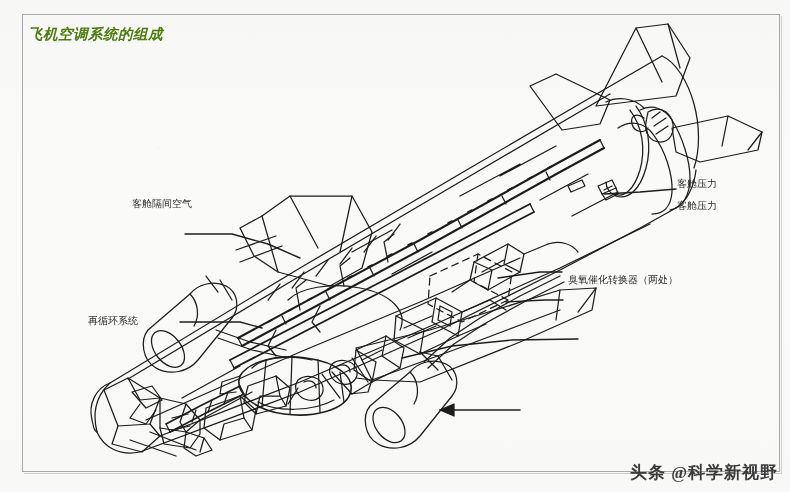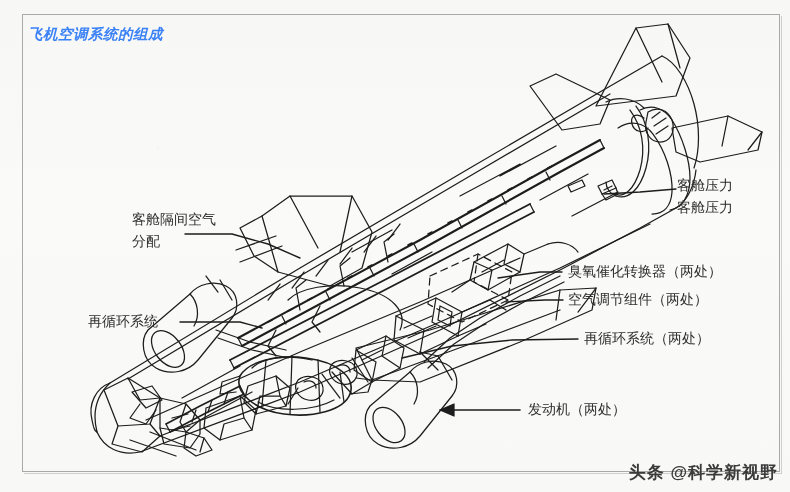--- a/index.html
+++ b/index.html
@@ -36,43 +36,43 @@
     border-bottom:1px solid #cfcfcf;
     box-sizing:border-box;
     pointer-events:none;
   }
   #title{
     position:absolute;
     left:28px;top:25px;
     font-size:14.5px;
     font-weight:bold;
     font-style:italic;
-    color:#3b82f6;
+    color:#4d7c0f;
     letter-spacing:0.5px;
     white-space:nowrap;
     font-family:"DejaVu Sans","Liberation Sans",sans-serif;
   }
   .label{
     position:absolute;
-    font-size:14px;
+    font-size:10px;
     color:#2e2e2e;
     white-space:nowrap;
     line-height:21px;
-    font-family:Liberation Sans, sans-serif;
+    font-family:Liberation Mono, monospace;
   }
   .label.two-line{line-height:22px;}
   #art{position:absolute;left:0;top:0;}
   #watermark{
     position:absolute;
     right:12px;bottom:8px;
     font-size:17px;
     font-weight:bold;
     color:#3b3b3b;
     letter-spacing:1px;
-    font-family:Liberation Sans, sans-serif;
+    font-family:Liberation Serif, serif;
     white-space:nowrap;
   }
 </style>
 </head>
 <body>
 
 <div id="page">
 
   <div class="paper"></div>
 
@@ -302,30 +302,26 @@
       <path d="M 180 322 L 240 322 L 262 328" stroke-width="1.4"></path>
 
     </g>
   </svg>
 
   <div class="label two-line" style="left:677px;top:174px;">
     <div>客舱压力</div>
     <div>客舱压力</div>
   </div>
 
-  <div class="label" style="left:568px;top:261px;">臭氧催化转换器（两处）</div>
-
-  <div class="label" style="left:568px;top:289px;">空气调节组件（两处）</div>
-
-  <div class="label" style="left:584px;top:328px;">再循环系统（两处）</div>
-
-  <div class="label" style="left:528px;top:399px;">发动机（两处）</div>
-
-  <div class="label two-line" style="left:132px;top:208px;">
+  <div class="label" style="left:568px;top:270px;">臭氧催化转换器（两处）</div>
+
+
+
+
+  <div class="label two-line" style="left:132px;top:194px;">
     <div>客舱隔间空气</div>
-    <div>分配</div>
   </div>
 
   <div class="label" style="left:88px;top:311px;">再循环系统</div>
 
   <div id="watermark">头条 @科学新视野</div>
 
 </div>
 
 </body></html>

